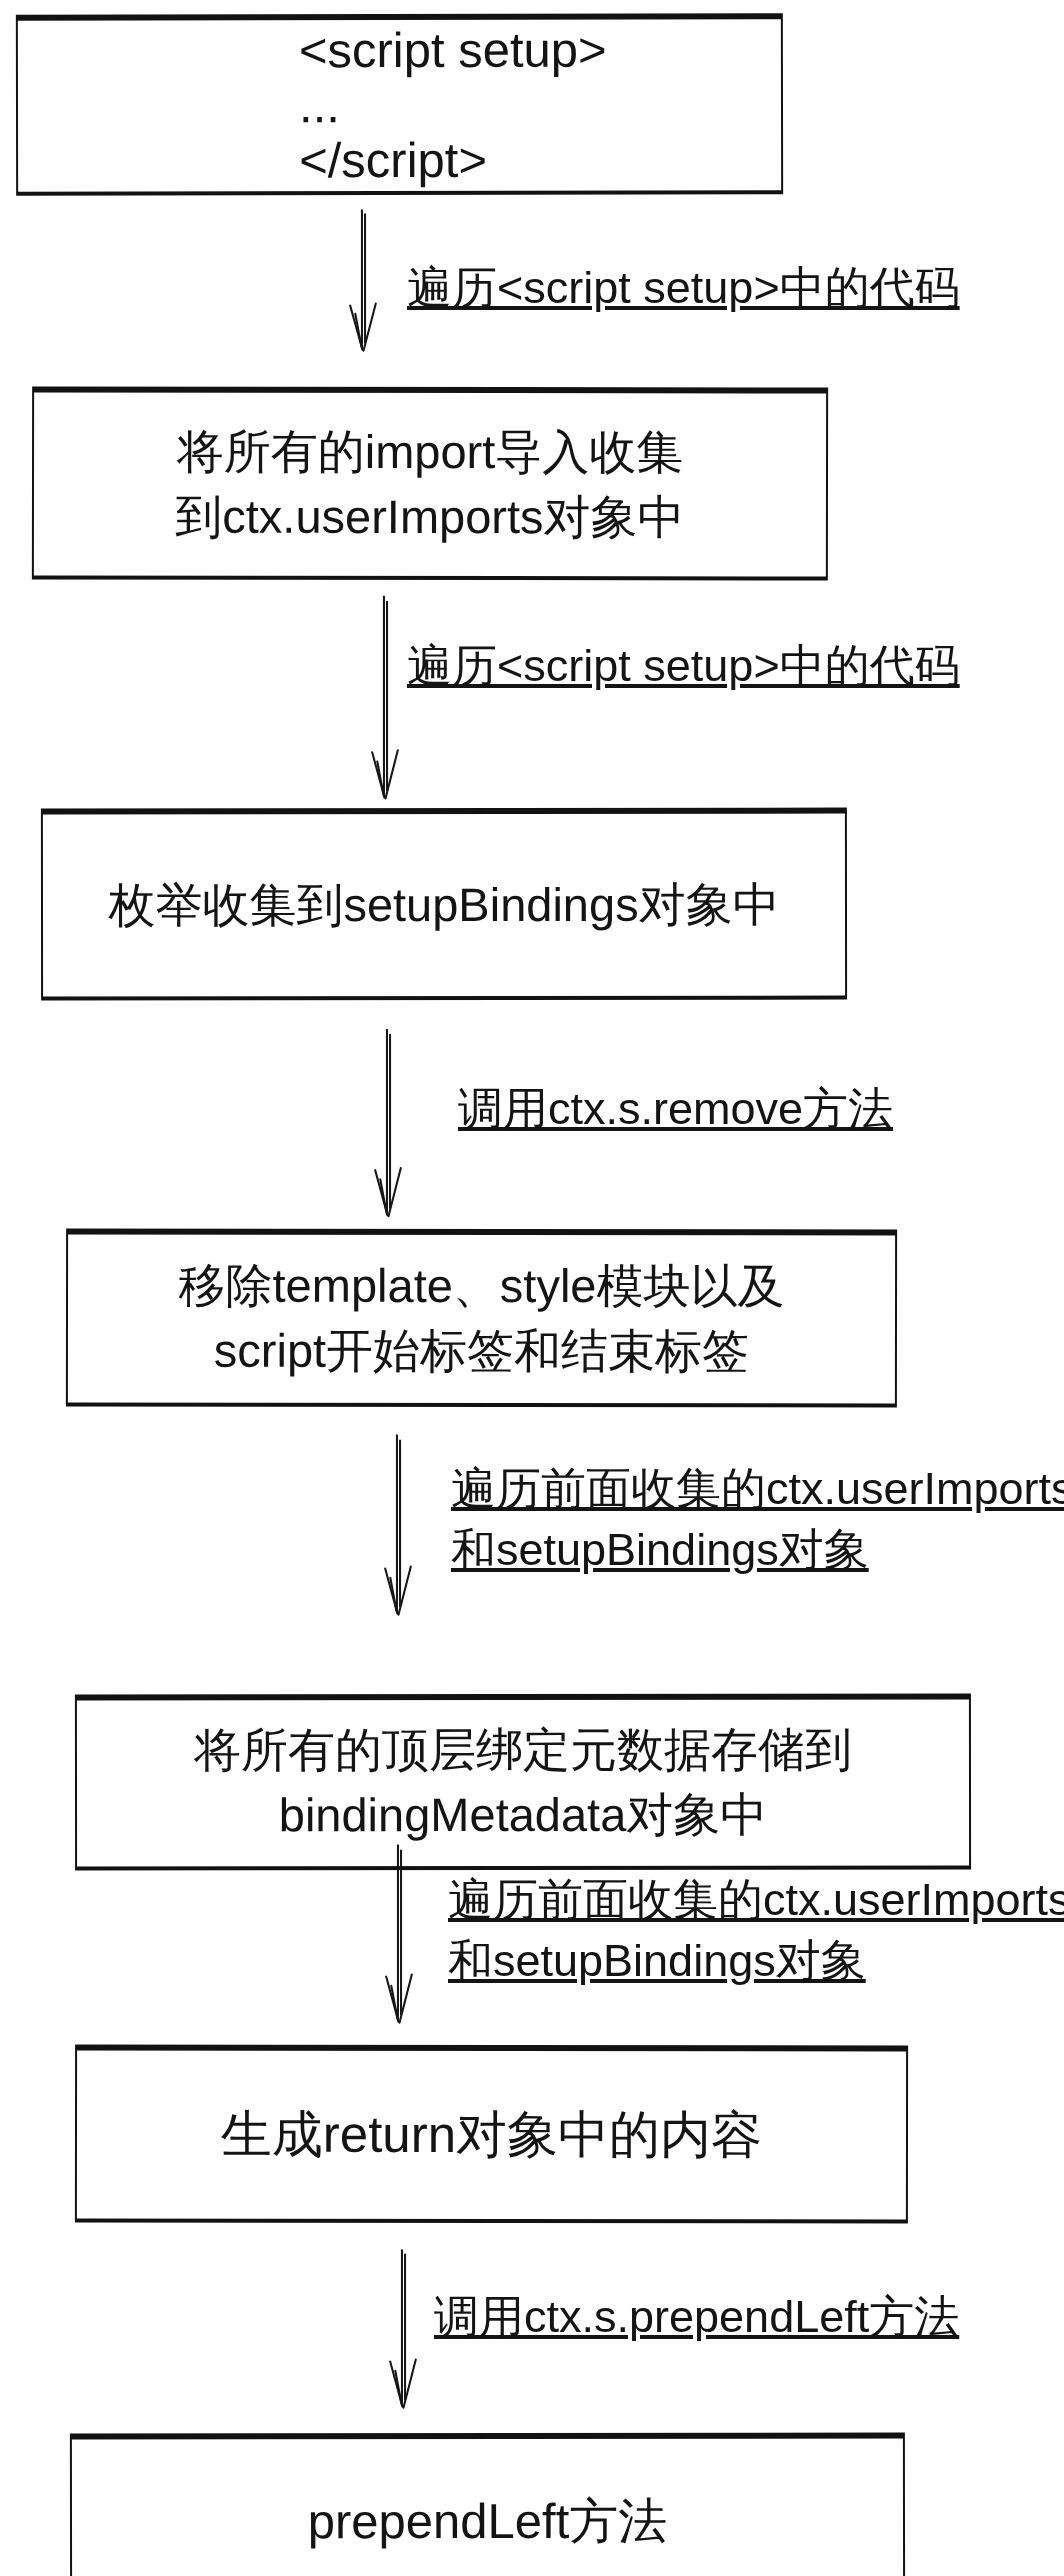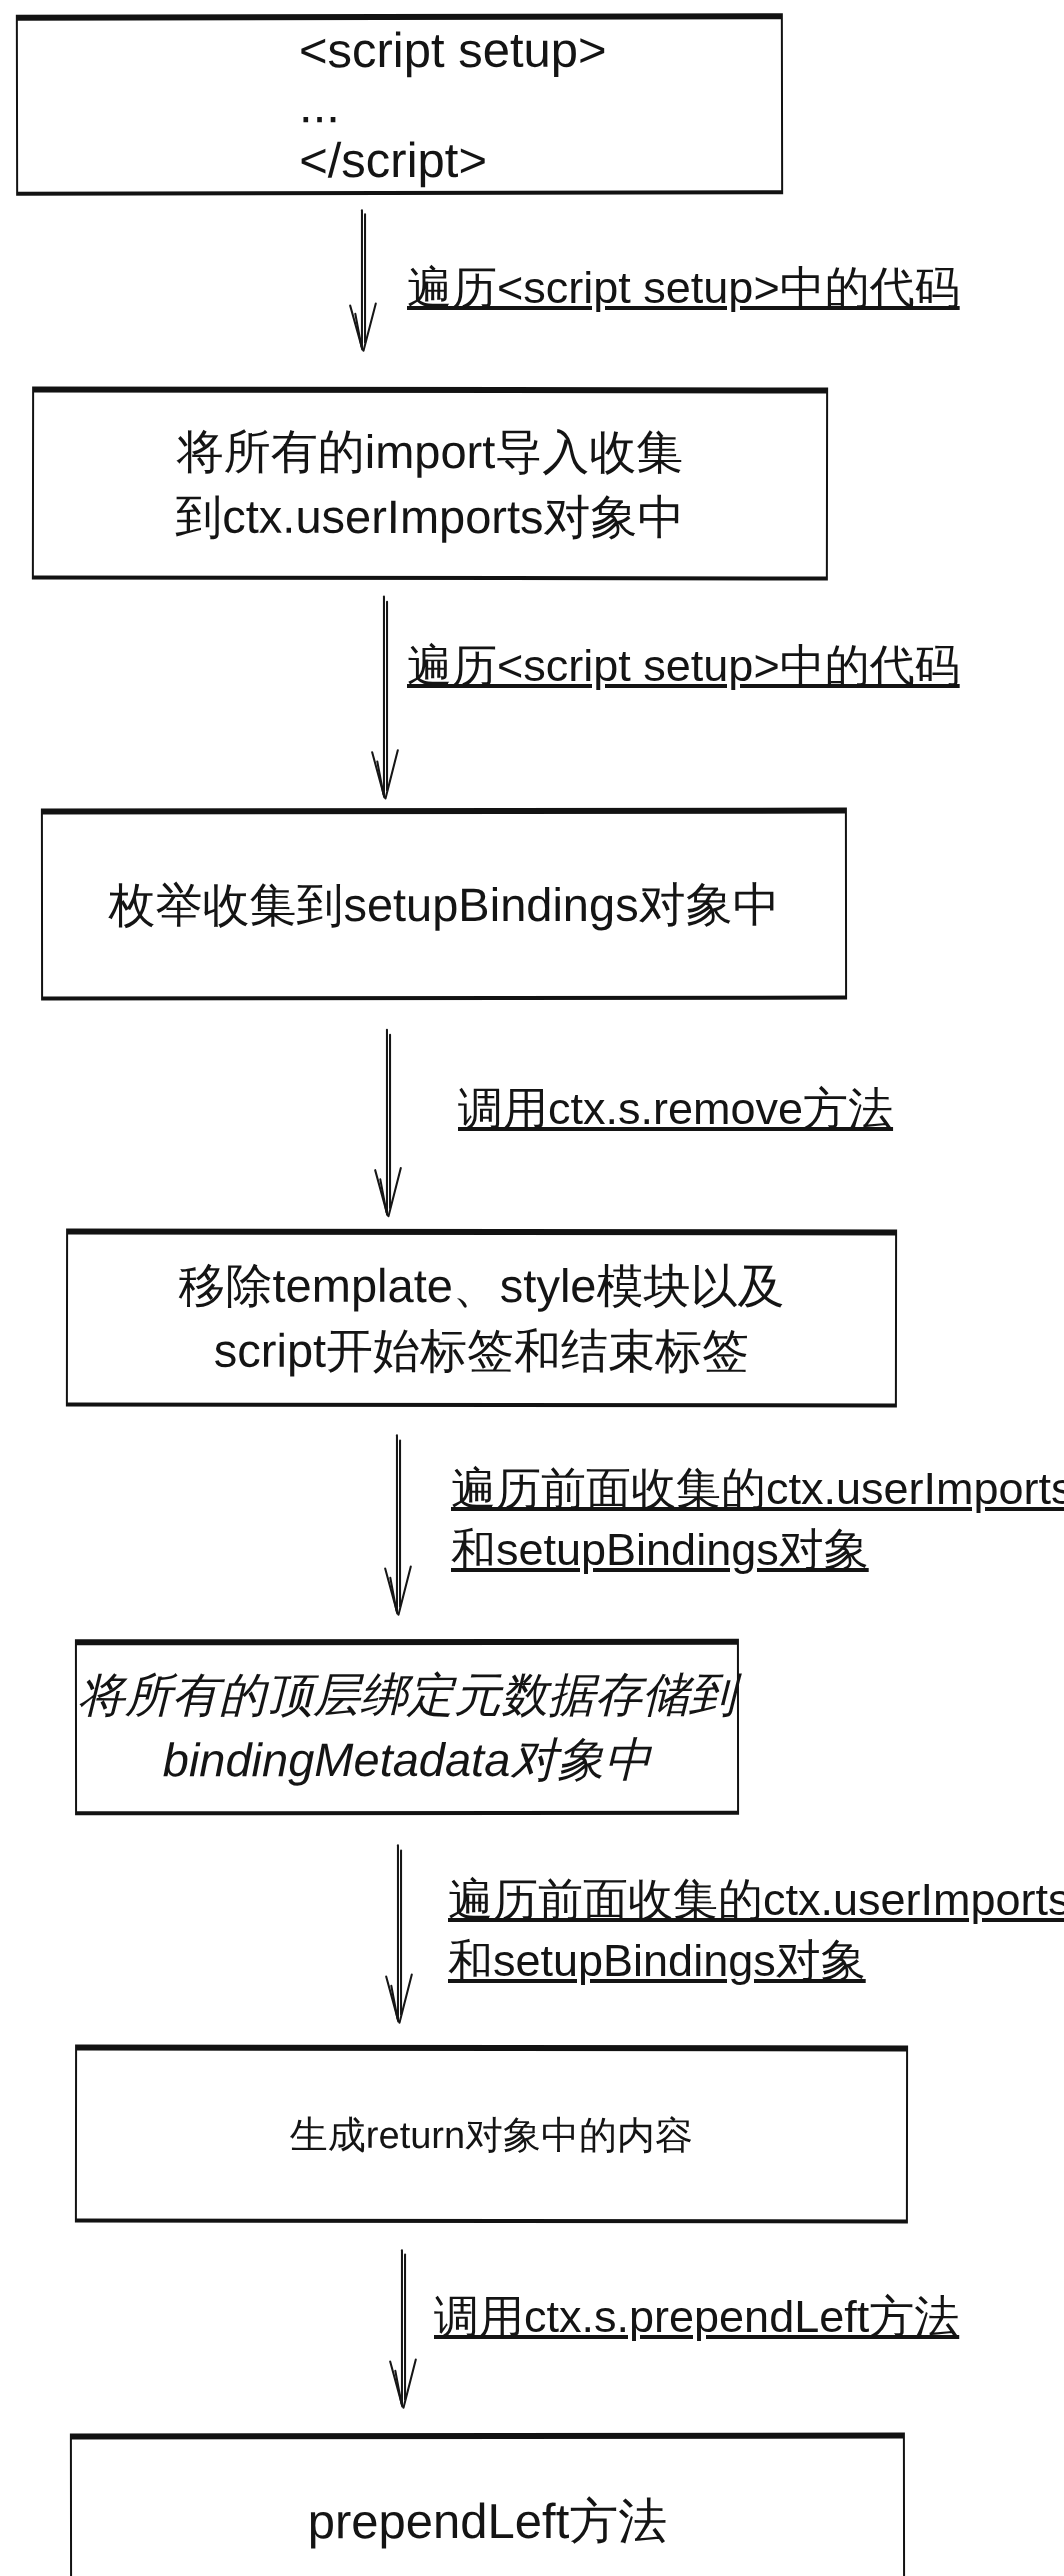--- a/index.html
+++ b/index.html
@@ -34,22 +34,22 @@
     line-height: 1.38;
   }
   .box .line { white-space: nowrap; }
 
   .b1 { left: 15.5px;  top: 14.4px;   width: 767px; height: 181px;
         align-items: flex-start; text-align: left; padding-left: 281px;
         font-size: 49px; line-height: 1.12; transform: rotate(-0.10deg); }
   .b2 { left: 32px;  top: 387px;  width: 796px; height: 193px; transform: rotate(0.08deg); }
   .b3 { left: 41px;  top: 808px; width: 806px; height: 192px; transform: rotate(-0.06deg); }
   .b4 { left: 66px; top: 1229px; width: 831px; height: 178px; transform: rotate(0.07deg); }
-  .b5 { left: 75px; top: 1639px; width: 664px; height: 176px; transform: rotate(-0.05deg); font-style: italic; }
-  .b6 { left: 75px; top: 2045px; width: 833px; height: 178px; font-size: 38px; transform: rotate(0.06deg); }
+  .b5 { left: 75px; top: 1694px; width: 896px; height: 176px; transform: rotate(-0.05deg); }
+  .b6 { left: 75px; top: 2045px; width: 833px; height: 178px; font-size: 51px; transform: rotate(0.06deg); }
   .b7 { left: 70px; top: 2433px; width: 835px; height: 175px; font-size: 49px; transform: rotate(-0.07deg); }
 
   
   .arrow { position: absolute; }
   .a1 { left: 343px; top: 209px;  }
   .a2 { left: 365px; top: 595px; }
   .a3 { left: 368px; top: 1028px; }
   .a4 { left: 378px; top: 1434px; }
   .a5 { left: 379px; top: 1844px; }
   .a6 { left: 383px; top: 2249px; }

